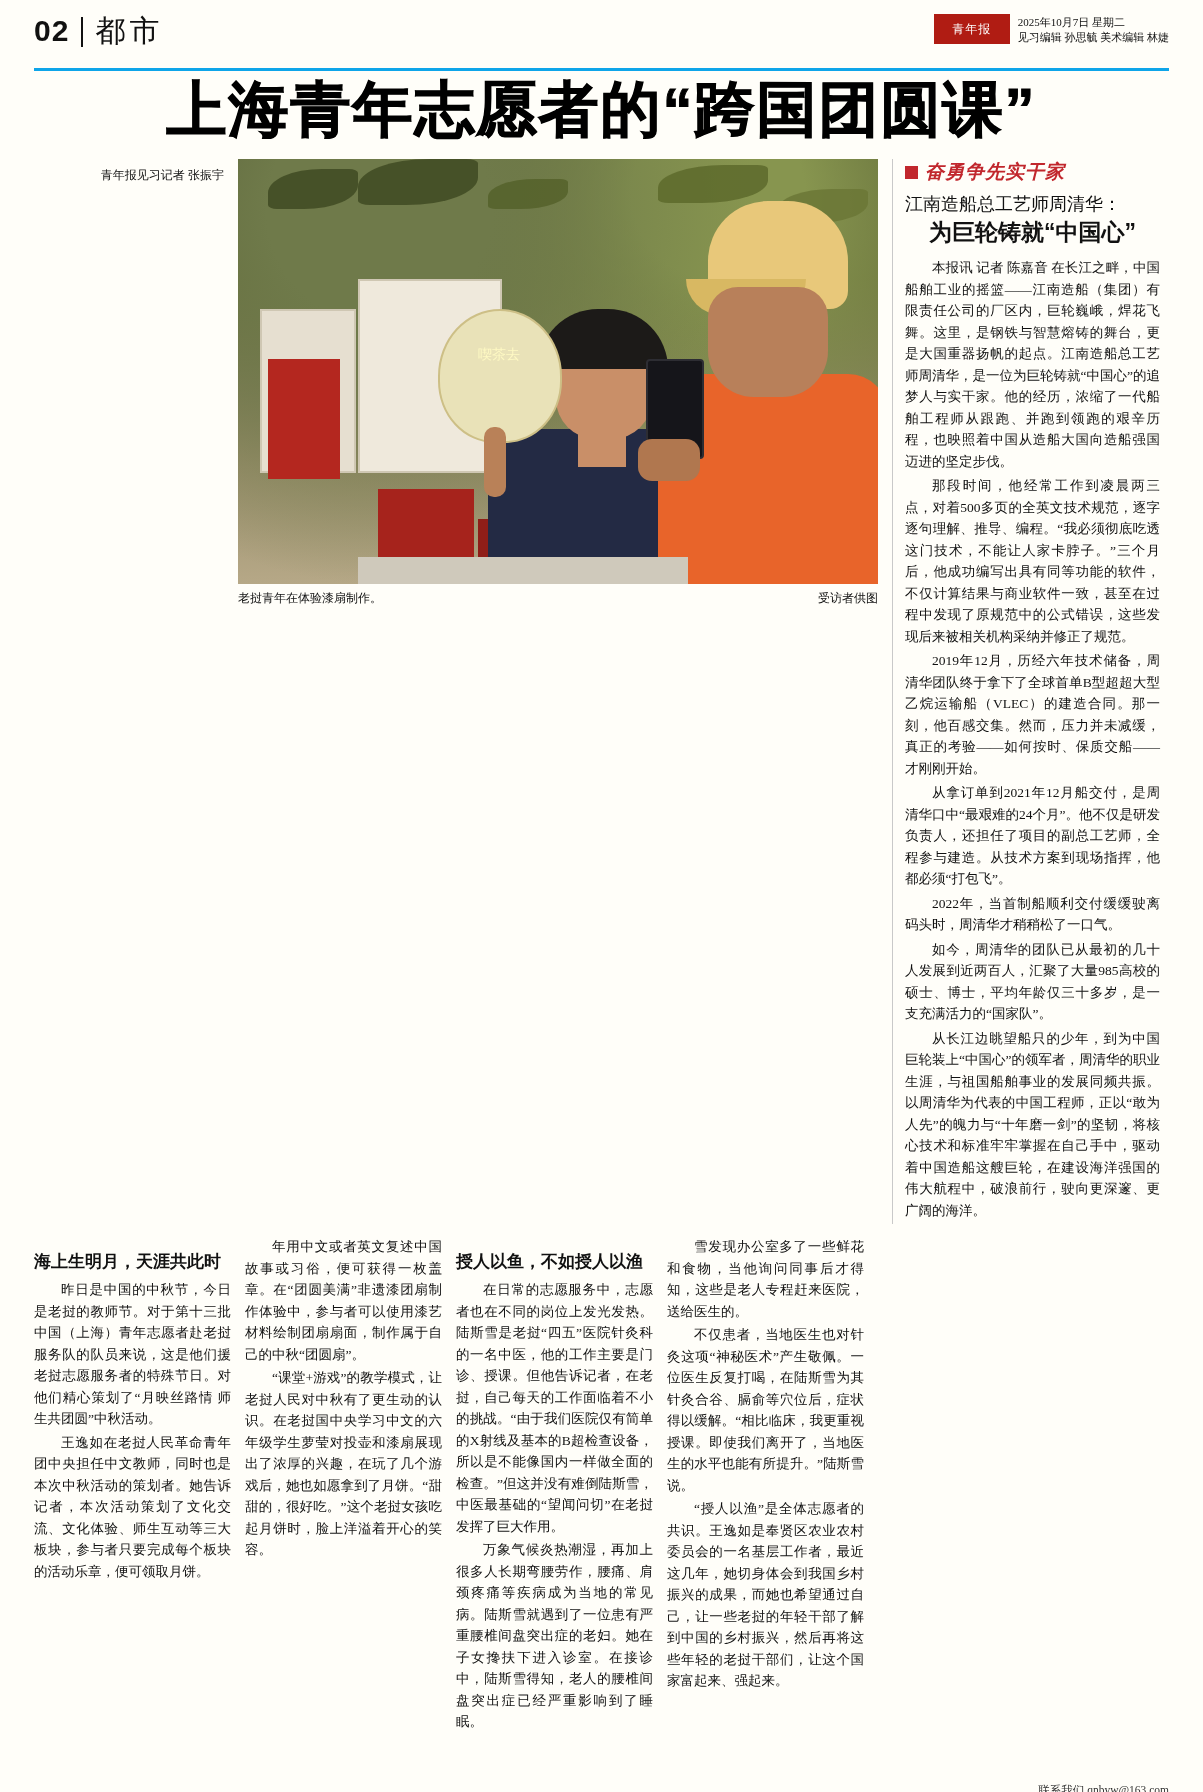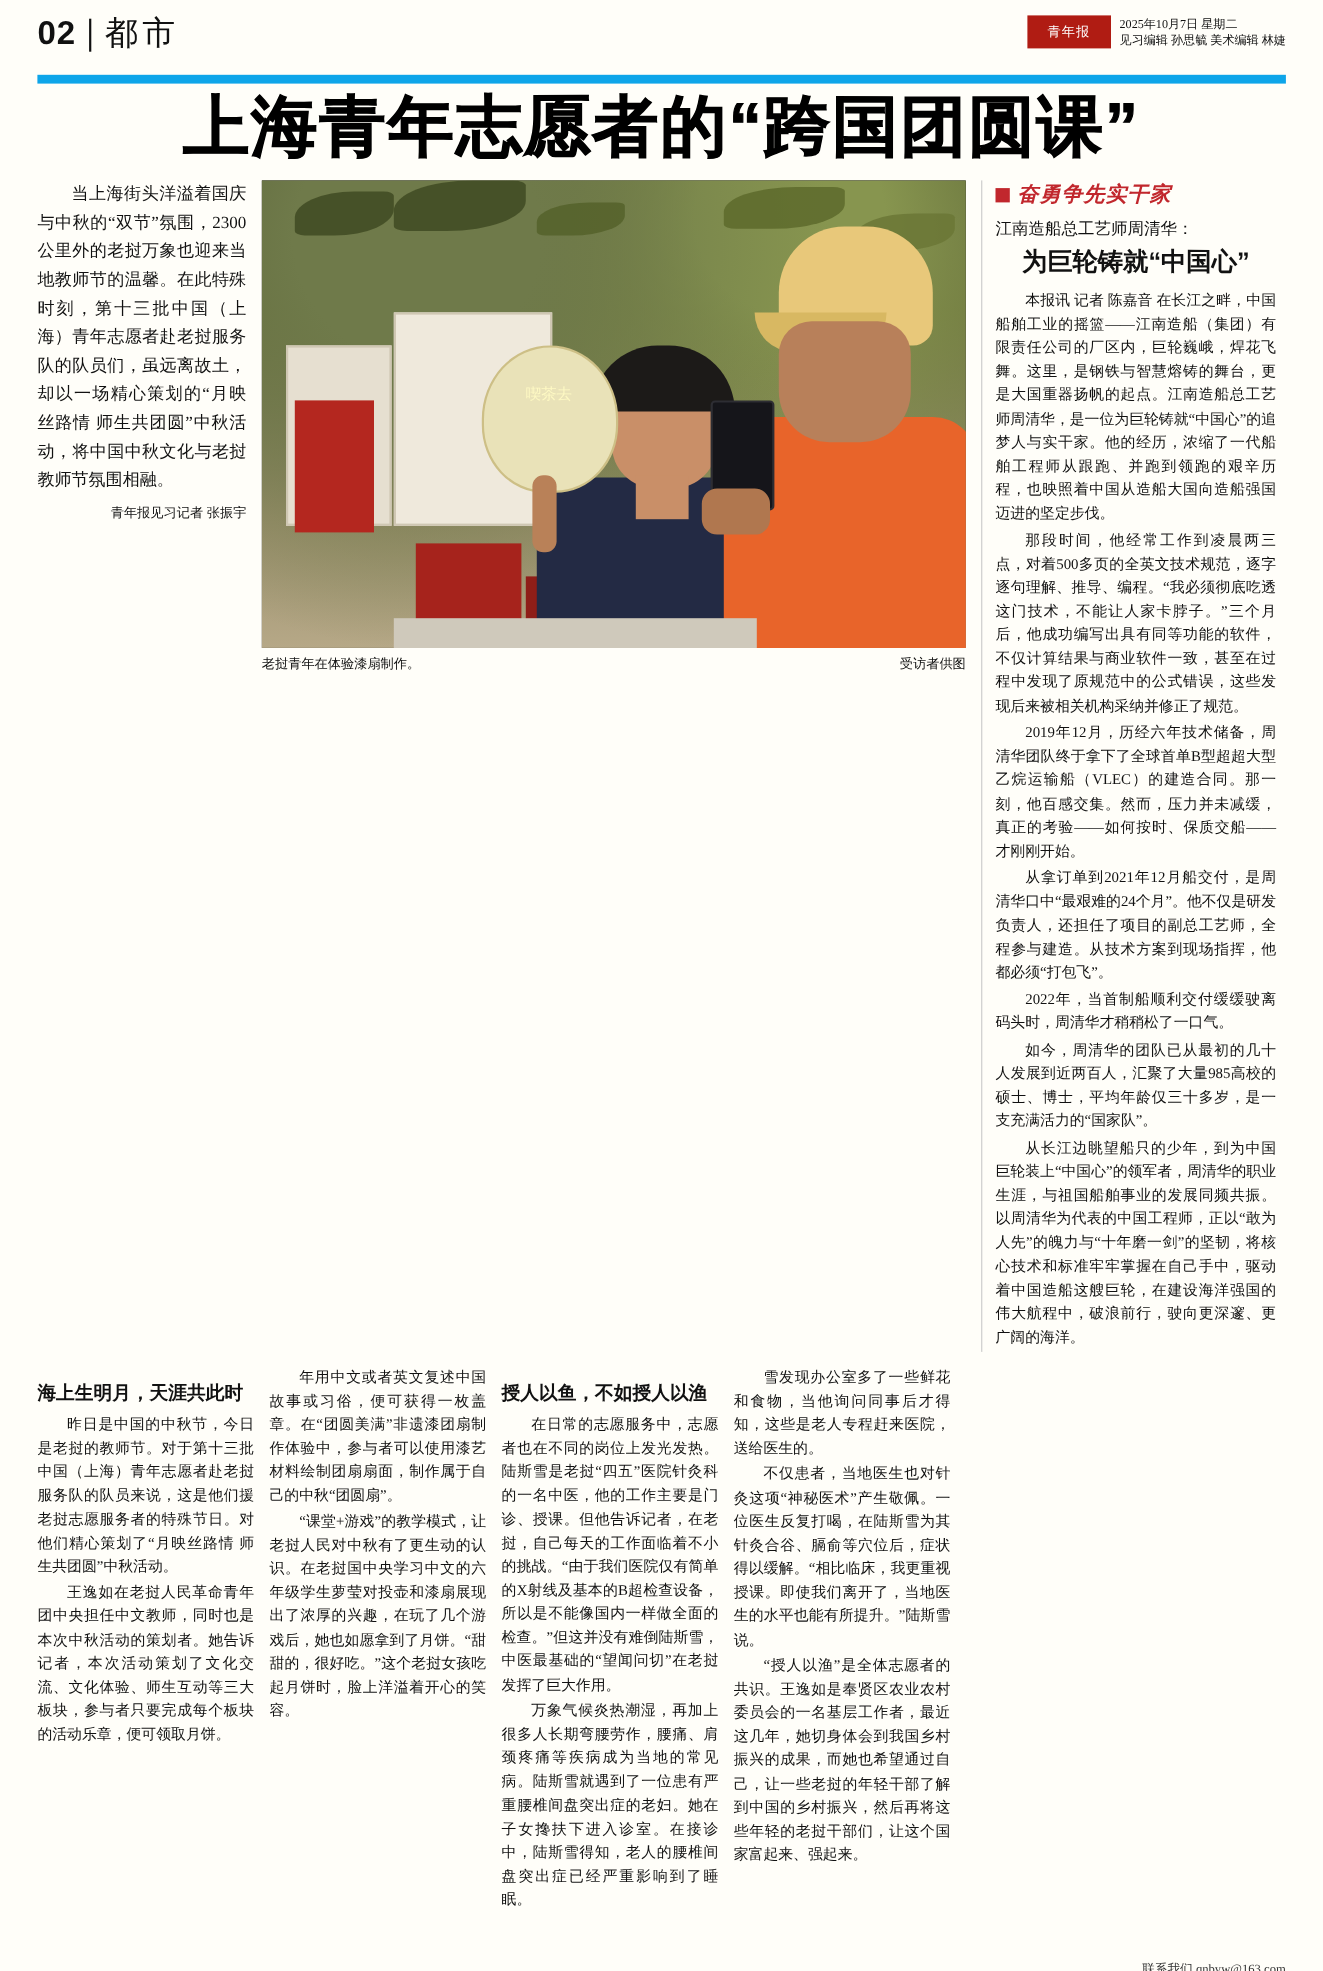--- a/index.html
+++ b/index.html
@@ -11,21 +11,21 @@
     position:relative;
     overflow:hidden;
   }
   .page{width:1203px;height:1792px;position:relative;padding:0;box-sizing:border-box;}
 
   
   .masthead{
     position:relative;
     height:54px;
     margin:14px 34px 0 34px;
-    border-bottom:8px solid #0ea5e9;
+    border-bottom:3px solid #0ea5e9;
     display:flex;align-items:flex-start;
   }
   .folio{
     font-family:"Liberation Sans", sans-serif;
     font-size:30px;font-weight:bold;letter-spacing:1px;
     line-height:34px;
     padding-right:12px;
   }
   .folio-sep{
     width:2px;background:#111;height:30px;margin-top:3px;
@@ -92,21 +92,21 @@
 
   
   .rail-flag{
     display:flex;align-items:center;gap:7px;margin-bottom:8px;
   }
   .flag-square{width:13px;height:13px;background:#c1272d;}
   .flag-text{
     font-family:"Liberation Sans", sans-serif;font-weight:bold;
     font-size:19px;color:#c1272d;letter-spacing:1px;font-style:italic;
   }
-  .rail-sub{font-size:15px;line-height:22px;text-align:justify;}
+  .rail-sub{font-size:18px;line-height:22px;text-align:justify;}
   .rail-title{
     font-family:"Liberation Sans", sans-serif;font-weight:bold;
     font-size:23px;line-height:30px;text-align:center;margin:2px 0 10px 0;
   }
   .rail-body p{font-size:13.5px;line-height:21.5px;text-align:justify;text-indent:2em;margin:0 0 3px 0;}
   .rail-body p.lead{text-indent:2em;}
 
   
   .sub-head{
     font-family:"Liberation Sans", sans-serif;
@@ -156,21 +156,20 @@
       </div>
     </div>
   </div>
 
   <div class="headline">上海青年志愿者的“跨国团圆课”</div>
 
   <div class="body-wrap">
     <div class="top-area">
 
       <div class="col-left">
-        <div class="lede">当上海街头洋溢着国庆与中秋的“双节”氛围，2300公里外的老挝万象也迎来当地教师节的温馨。在此特殊时刻，第十三批中国（上海）青年志愿者赴老挝服务队的队员们，虽远离故土，却以一场精心策划的“月映丝路情 师生共团圆”中秋活动，将中国中秋文化与老挝教师节氛围相融。</div>
         <div class="byline">青年报见习记者  张振宇</div>
       </div>
 
       <div class="photo-col">
         <div class="photo">
           <div class="ph-sky"></div>
           <div class="leaf" style="left:30px;top:10px;width:90px;height:40px;"></div>
           <div class="leaf" style="left:120px;top:0px;width:120px;height:46px;"></div>
           <div class="leaf" style="left:420px;top:6px;width:110px;height:38px;background:#5d6a2c;"></div>
           <div class="leaf" style="left:540px;top:30px;width:90px;height:34px;background:#6b7736;"></div>

